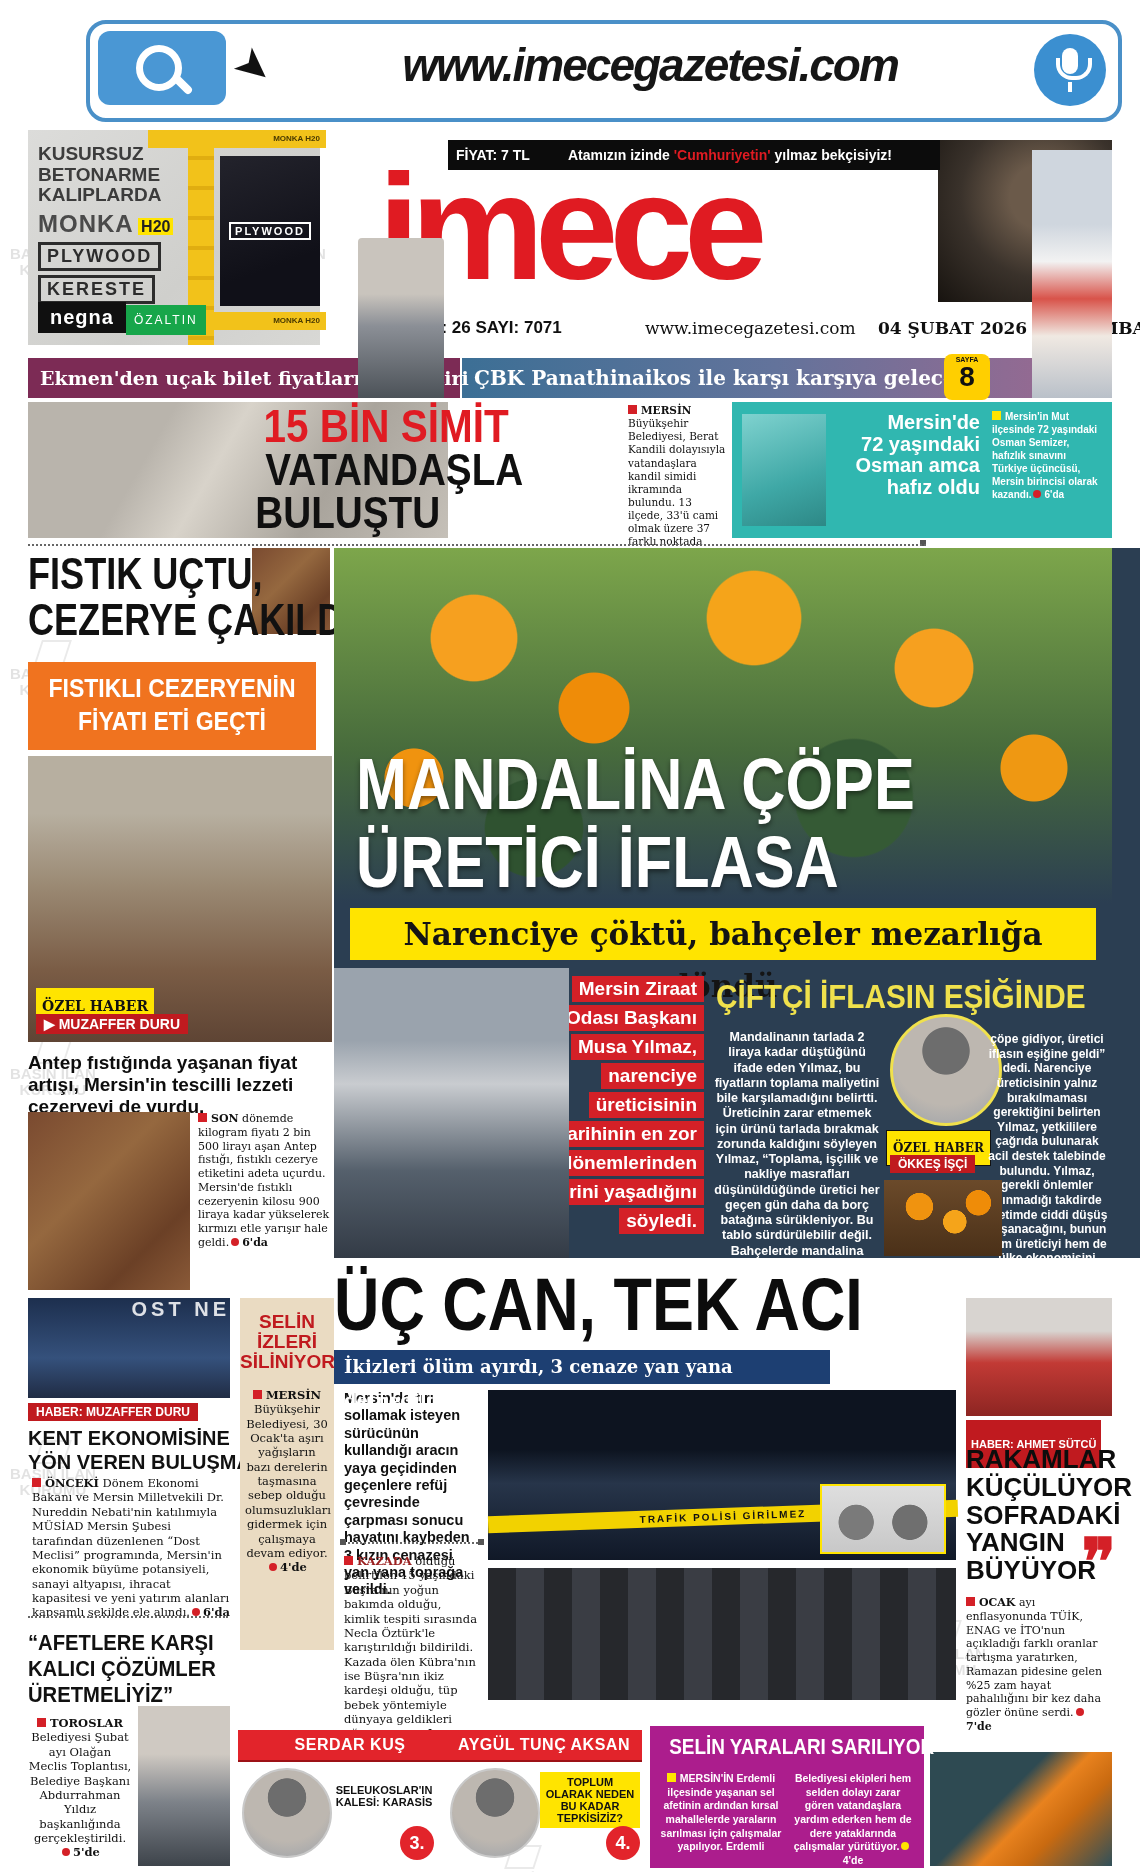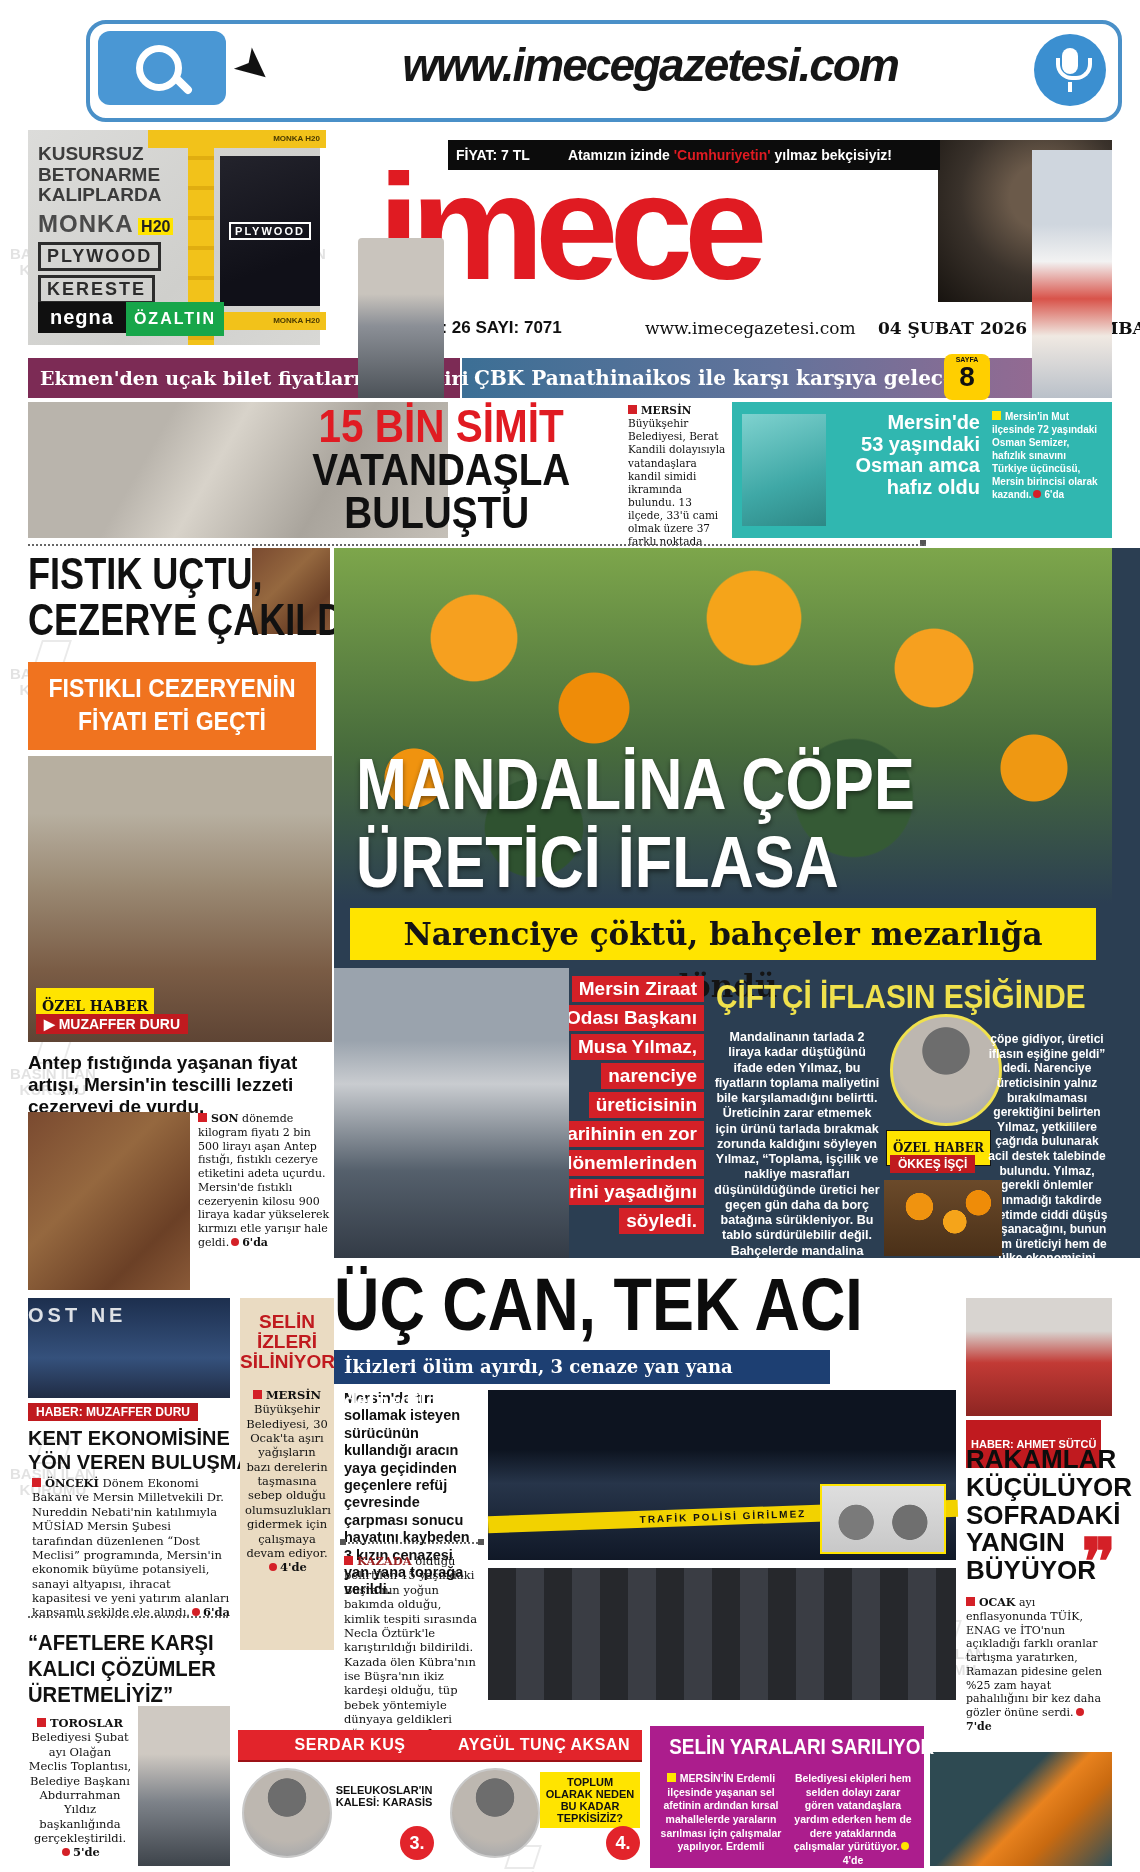--- a/index.html
+++ b/index.html
@@ -25,21 +25,21 @@
   .mic-u{position:absolute;left:22px;top:24px;width:28px;height:18px;border:4px solid #fff;border-top:none;border-radius:0 0 16px 16px}
   .mic-stem{position:absolute;left:34px;top:48px;width:4px;height:10px;background:#fff}
   
   .ad{left:28px;top:130px;width:292px;height:215px;background:linear-gradient(135deg,#dcdcda,#cfcfcc 60%,#d8d8d5);z-index:1}
   .ad-t1{font-weight:900;font-size:19px;color:#3c3c3c;line-height:1.08}
   .ad-brand{font-size:24px;color:#4a4a4a;font-weight:bold;letter-spacing:1px}
   .ad-hl{background:#ffe400;color:#222;font-weight:900;padding:0 3px}
   .ad-box{display:inline-block;border:3px solid #2c2c2c;color:#2c2c2c;font-weight:900;font-size:18px;letter-spacing:2px;padding:1px 6px;margin-top:4px}
   .ad-url{font-weight:bold;font-size:11px;color:#333;margin-top:8px}
   .logo-negna{display:inline-block;background:#101010;color:#fff;font-weight:bold;font-size:20px;padding:4px 12px;letter-spacing:1px;text-transform:lowercase}
-  .logo-ozaltin{display:inline-block;background:#17a64a;color:#fff;font-weight:700;font-size:16px;padding:8px 8px;letter-spacing:2px}
+  .logo-ozaltin{display:inline-block;background:#17a64a;color:#fff;font-weight:400;font-size:12px;padding:8px 8px;letter-spacing:2px}
   .beam-v{position:absolute;left:160px;top:0;width:26px;height:215px;background:repeating-linear-gradient(180deg,#f2c21a 0 26px,#e0ad10 26px 30px)}
   .beam-h{position:absolute;background:#f2c21a;color:#4a3a00;font-weight:900;font-size:8px;text-align:right;line-height:18px;padding-right:6px}
   .ad-panel{position:absolute;left:192px;top:26px;width:100px;height:150px;background:linear-gradient(160deg,#23232c,#101018 70%);display:flex;align-items:center;justify-content:center}
   .ad-panel span{border:2px solid #fff;color:#fff;font-weight:900;font-size:11px;letter-spacing:2px;padding:1px 4px}
   
   .blackbar{left:448px;top:140px;width:492px;height:30px;background:#0c0c0c;color:#fff;display:flex;align-items:center;z-index:3}
   .price{font-weight:900;font-size:14px;margin-left:8px;white-space:nowrap}
   .slogan{font-weight:bold;font-size:14px;margin-left:38px;white-space:nowrap}
   .slogan .red{color:#e01b22}
   .ataturk{left:938px;top:140px;width:174px;height:162px;background:radial-gradient(circle at 60% 35%,#6b5a4a 0 22%,#3a322b 55%,#17130f);z-index:1}
@@ -197,33 +197,33 @@
   </div>
   <div class="abs stripR">
     <span class="striptext">ÇBK Panathinaikos ile karşı karşıya gelecek</span>
     <div class="badge8">
       <span class="t">SAYFA</span>
       <span class="n">8</span>
     </div>
   </div>
 
   <div class="abs ph ph-simit" style="left:28px;top:402px;width:420px;height:136px"></div>
-  <div class="abs" style="left:230px;top:404px;width:388px;text-align:center;z-index:2">
+  <div class="abs" style="left:230px;top:404px;width:388px;text-align:left;z-index:2">
     <div class="simit-red condR" style="display:inline-block">15 BİN SİMİT</div><br>
     <div class="simit-blk condR" style="display:inline-block">VATANDAŞLA</div><br>
     <div class="simit-blk condR" style="display:inline-block">BULUŞTU</div>
   </div>
   <div class="abs body-serif" style="left:628px;top:404px;width:98px">
     <span class="sq"></span><span class="lead">MERSİN</span><span> Büyükşehir Belediyesi, Berat Kandili dolayısıyla vatandaşlara kandil simidi ikramında bulundu. 13 ilçede, 33'ü cami olmak üzere 37 farklı noktada dağıtım yapan Mersin Büyükşehir Belediyesi Sosyal Hizmetler Dairesi Başkanlığı ekipleri, 15 bin kandil simidini vatandaşlarla buluşturdu.</span><span class="dot"></span><span class="pref">2'de</span>
   </div>
 
   <div class="abs tealbox">
     <div class="abs ph ph-hafiz" style="left:10px;top:12px;width:84px;height:112px"></div>
     <div class="teal-h">
-      <span>Mersin'de</span><br><span>53 yaşındaki</span><br><span>Osman amca</span><br><span>hafız oldu</span>
+      <span>Mersin'de</span><br><span>72 yaşındaki</span><br><span>Osman amca</span><br><span>hafız oldu</span>
     </div>
     <div class="teal-b">
       <span class="sq y"></span><span class="lead">Mersin'in Mut</span><span> ilçesinde 72 yaşındaki Osman Semizer, hafızlık sınavını Türkiye üçüncüsü, Mersin birincisi olarak kazandı.</span><span class="dot"></span><span class="pref">6'da</span>
     </div>
   </div>
 
   <div class="abs dotline" style="left:28px;top:544px;width:898px;z-index:1"></div>
   <div class="abs endsq" style="left:920px;top:540px"></div>
 
   <div class="abs ph ph-cez" style="left:252px;top:548px;width:78px;height:86px"></div>
@@ -267,21 +267,21 @@
     <div class="abs" style="left:552px;top:582px"><span class="lab-y" style="font-size:12px;border:1px solid #111">ÖZEL HABER</span></div>
     <div class="abs" style="left:556px;top:606px"><span class="lab-r" style="font-size:12px">ÖKKEŞ İŞÇİ</span></div>
     <div class="abs ph ph-basket" style="left:550px;top:632px;width:118px;height:76px"></div>
     <div class="abs mand-body" style="left:652px;top:484px;width:122px;font-size:12px">çöpe gidiyor, üretici iflasın eşiğine geldi” dedi. Narenciye üreticisinin yalnız bırakılmaması gerektiğini belirten Yılmaz, yetkililere çağrıda bulunarak acil destek talebinde bulundu. Yılmaz, gerekli önlemler alınmadığı takdirde üretimde ciddi düşüş yaşanacağını, bunun hem üreticiyi hem de ülke ekonomisini olumsuz etkileyeceğini kaydetti.</div>
   </div>
 
   <div class="abs uccan-h cond" style="transform:scaleX(.85)">ÜÇ CAN, TEK ACI</div>
   <div class="abs navystrip">İkizleri ölüm ayırdı, 3 cenaze yan yana defnedildi</div>
 
   <div class="abs ph ph-dost" style="left:28px;top:1298px;width:202px;height:100px">
-    <div style="color:#fff;font-weight:900;font-size:20px;letter-spacing:4px;text-align:left;margin-top:6px;opacity:.85">OST NE</div>
+    <div style="color:#fff;font-weight:900;font-size:20px;letter-spacing:4px;text-align:right;margin-top:0;opacity:.85">OST NE</div>
   </div>
   <div class="abs" style="left:28px;top:1402px"><span class="lab-r" style="font-size:12px">HABER: MUZAFFER DURU</span></div>
   <div class="abs" style="left:28px;top:1426px">
     <div class="cond" style="font-weight:900;font-size:21px;transform:scaleX(.95)">KENT EKONOMİSİNE</div>
     <div class="cond" style="font-weight:900;font-size:21px;transform:scaleX(.95)">YÖN VEREN BULUŞMA</div>
   </div>
   <div class="abs body-serif" style="left:32px;top:1476px;width:200px;font-size:11.5px">
     <span class="sq"></span><span class="lead">ÖNCEKİ</span><span> Dönem Ekonomi Bakanı ve Mersin Milletvekili Dr. Nureddin Nebati'nin katılımıyla MÜSİAD Mersin Şubesi tarafından düzenlenen “Dost Meclisi” programında, Mersin'in ekonomik büyüme potansiyeli, sanayi altyapısı, ihracat kapasitesi ve yeni yatırım alanları kapsamlı şekilde ele alındı.</span><span class="dot"></span><span class="pref">6'da</span>
   </div>
   <div class="abs dotline" style="left:28px;top:1616px;width:200px"></div>

